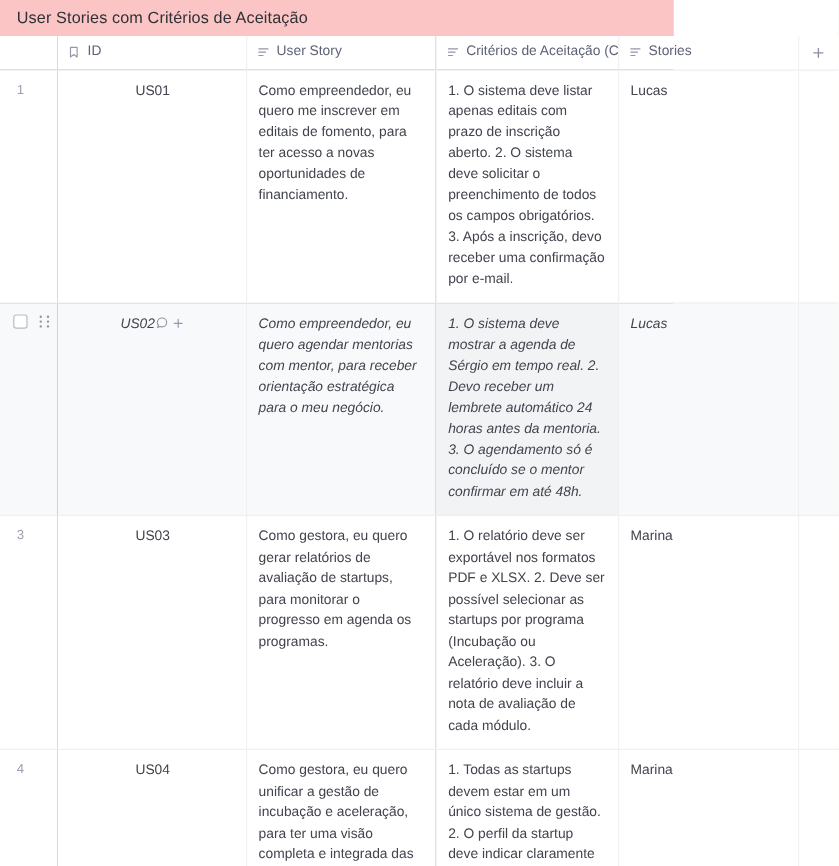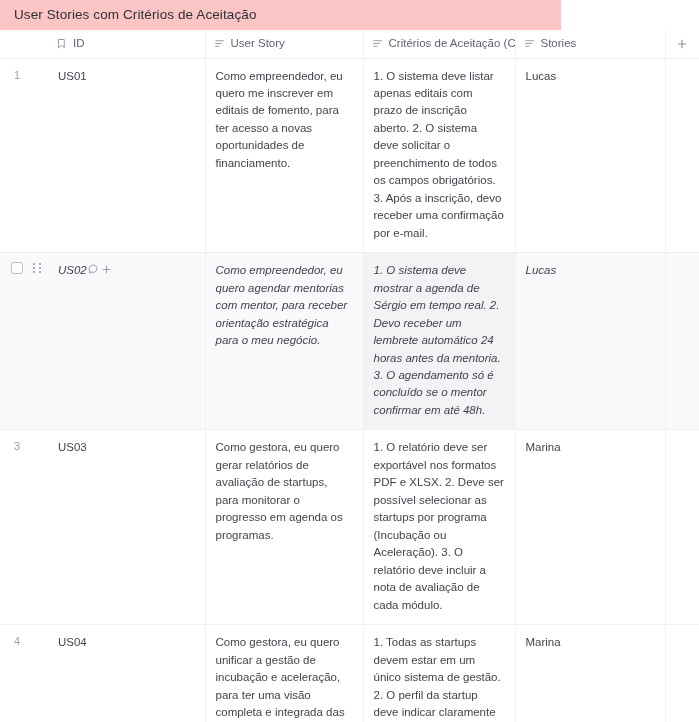--- a/index.html
+++ b/index.html
@@ -112,21 +112,21 @@
     padding: 10px 0 0 0;
     font-size: 11px;
     color: #9ba0b3;
     text-align: left;
     padding-left: 14px;
   }
 
   .id-cell {
     display: flex;
     align-items: flex-start;
-    justify-content: flex-start;
+    justify-content: center;
     padding: 9px 8px 10px 10px;
   }
   .id-text {
     font-size: 11.5px;
     color: #41444d;
     line-height: 1.52;
   }
 
   
   .gutter {

